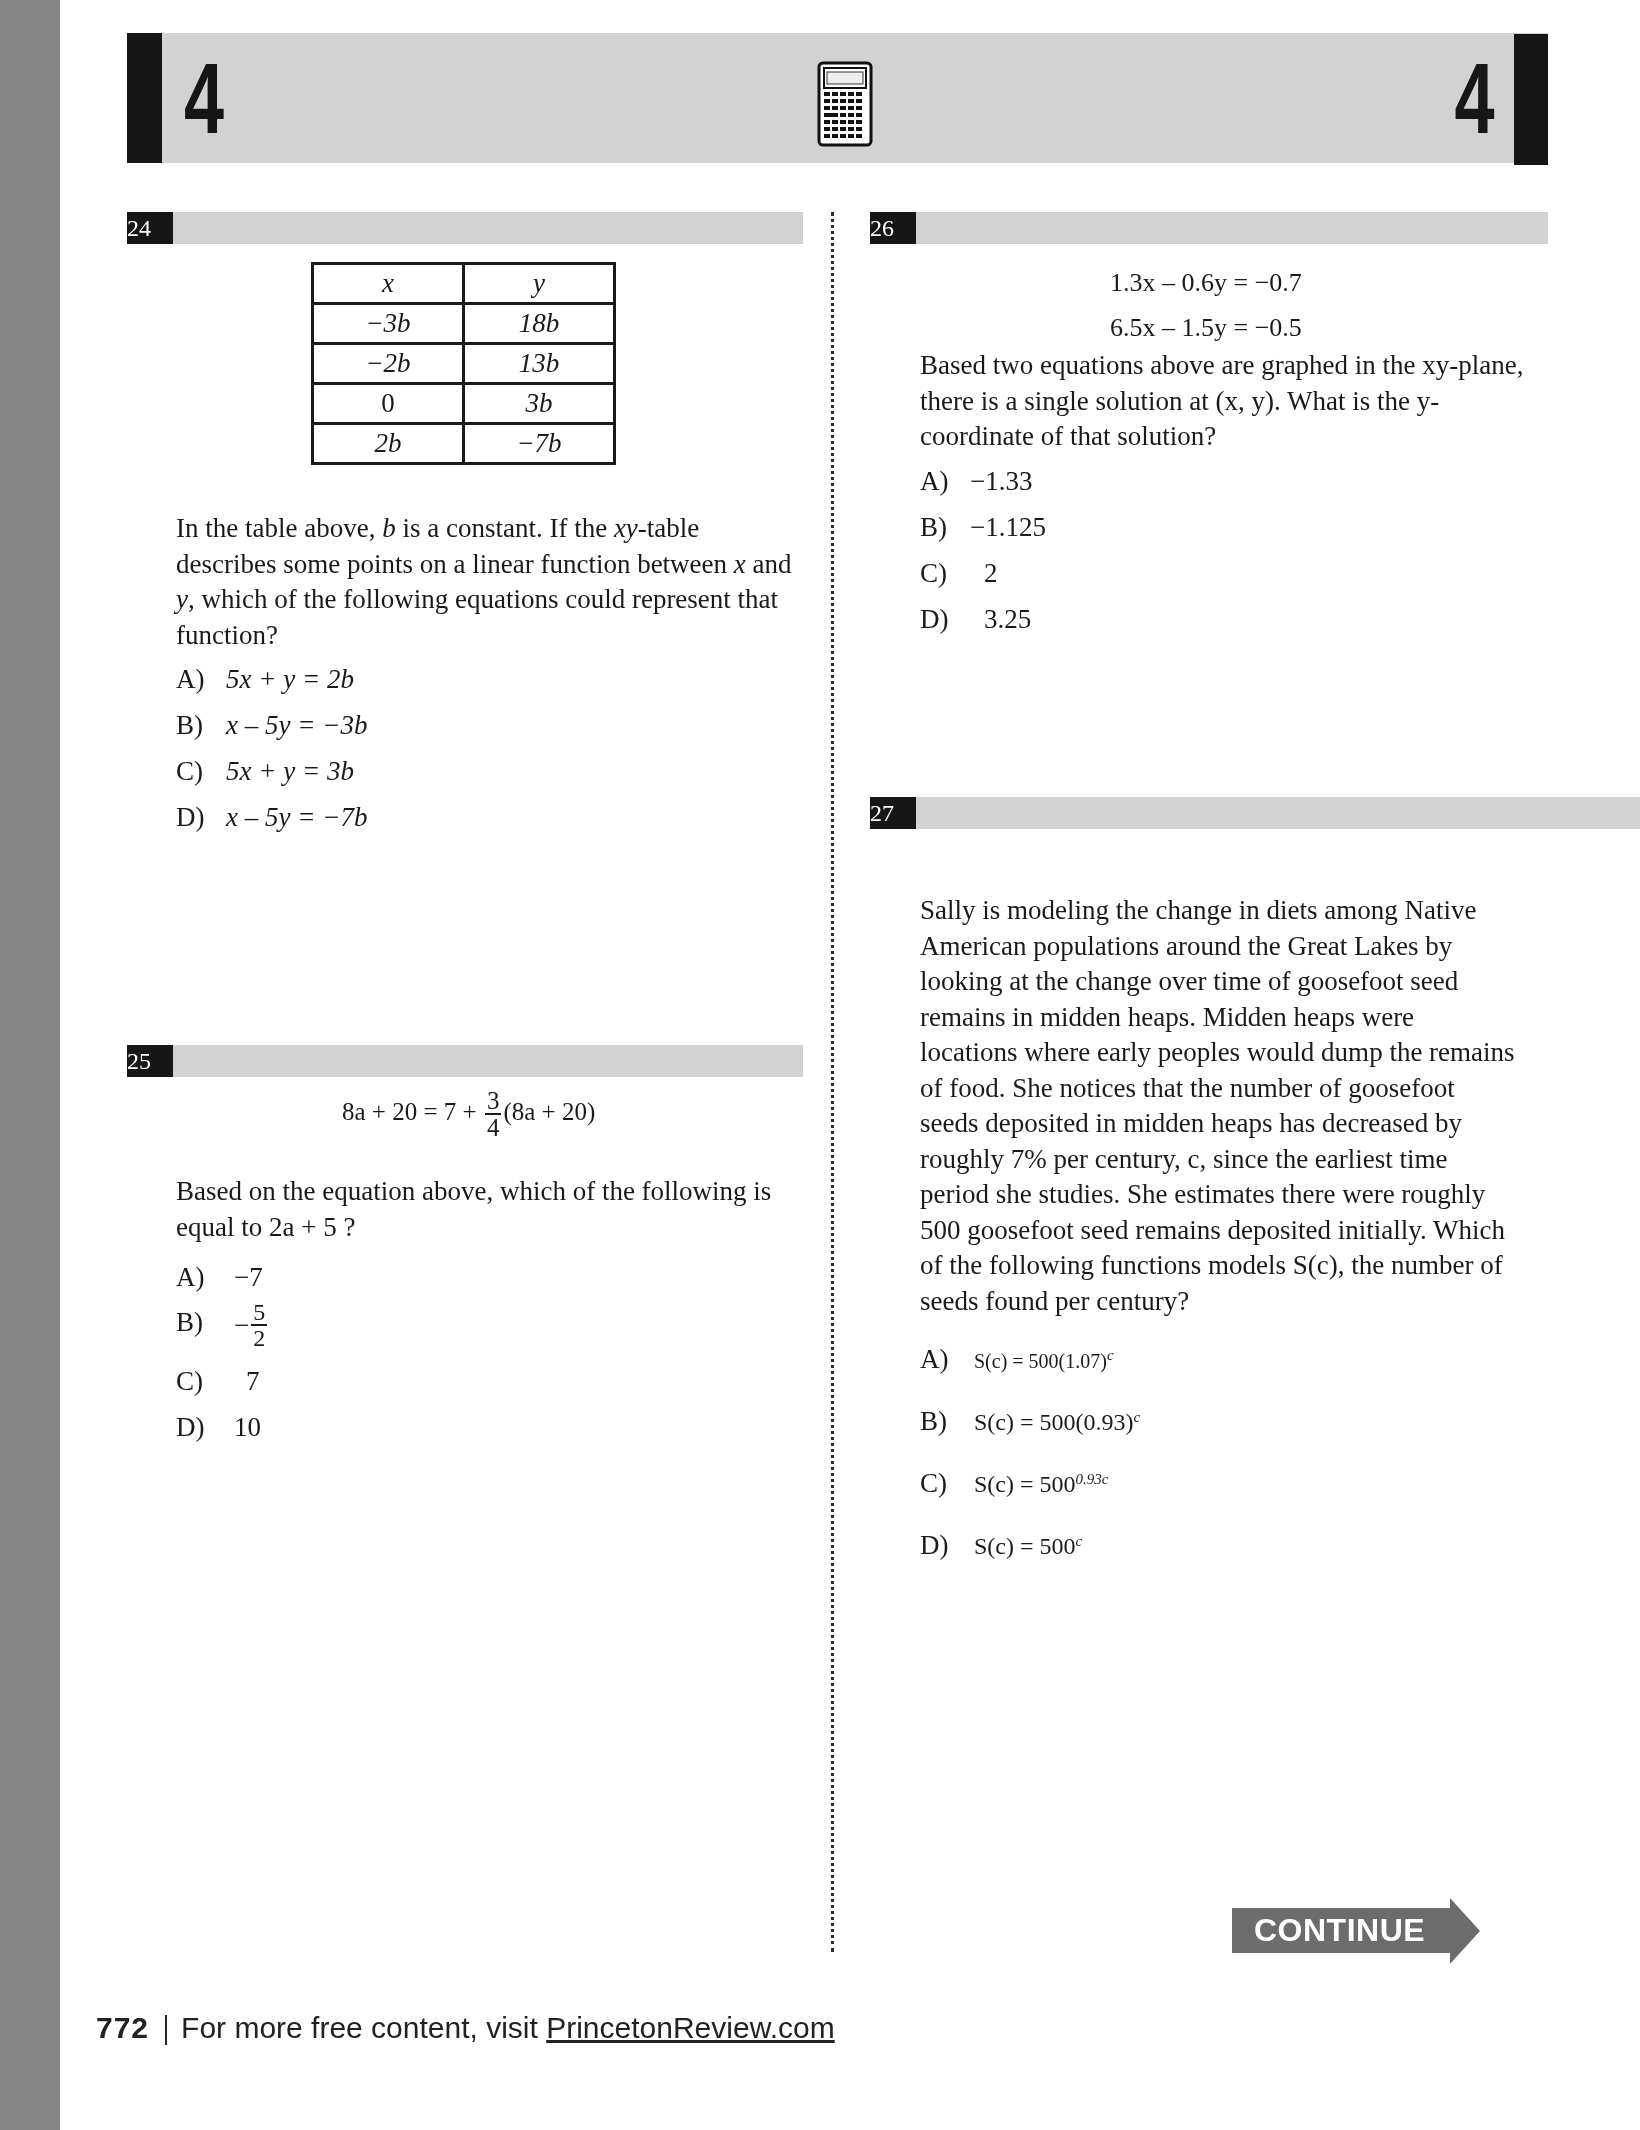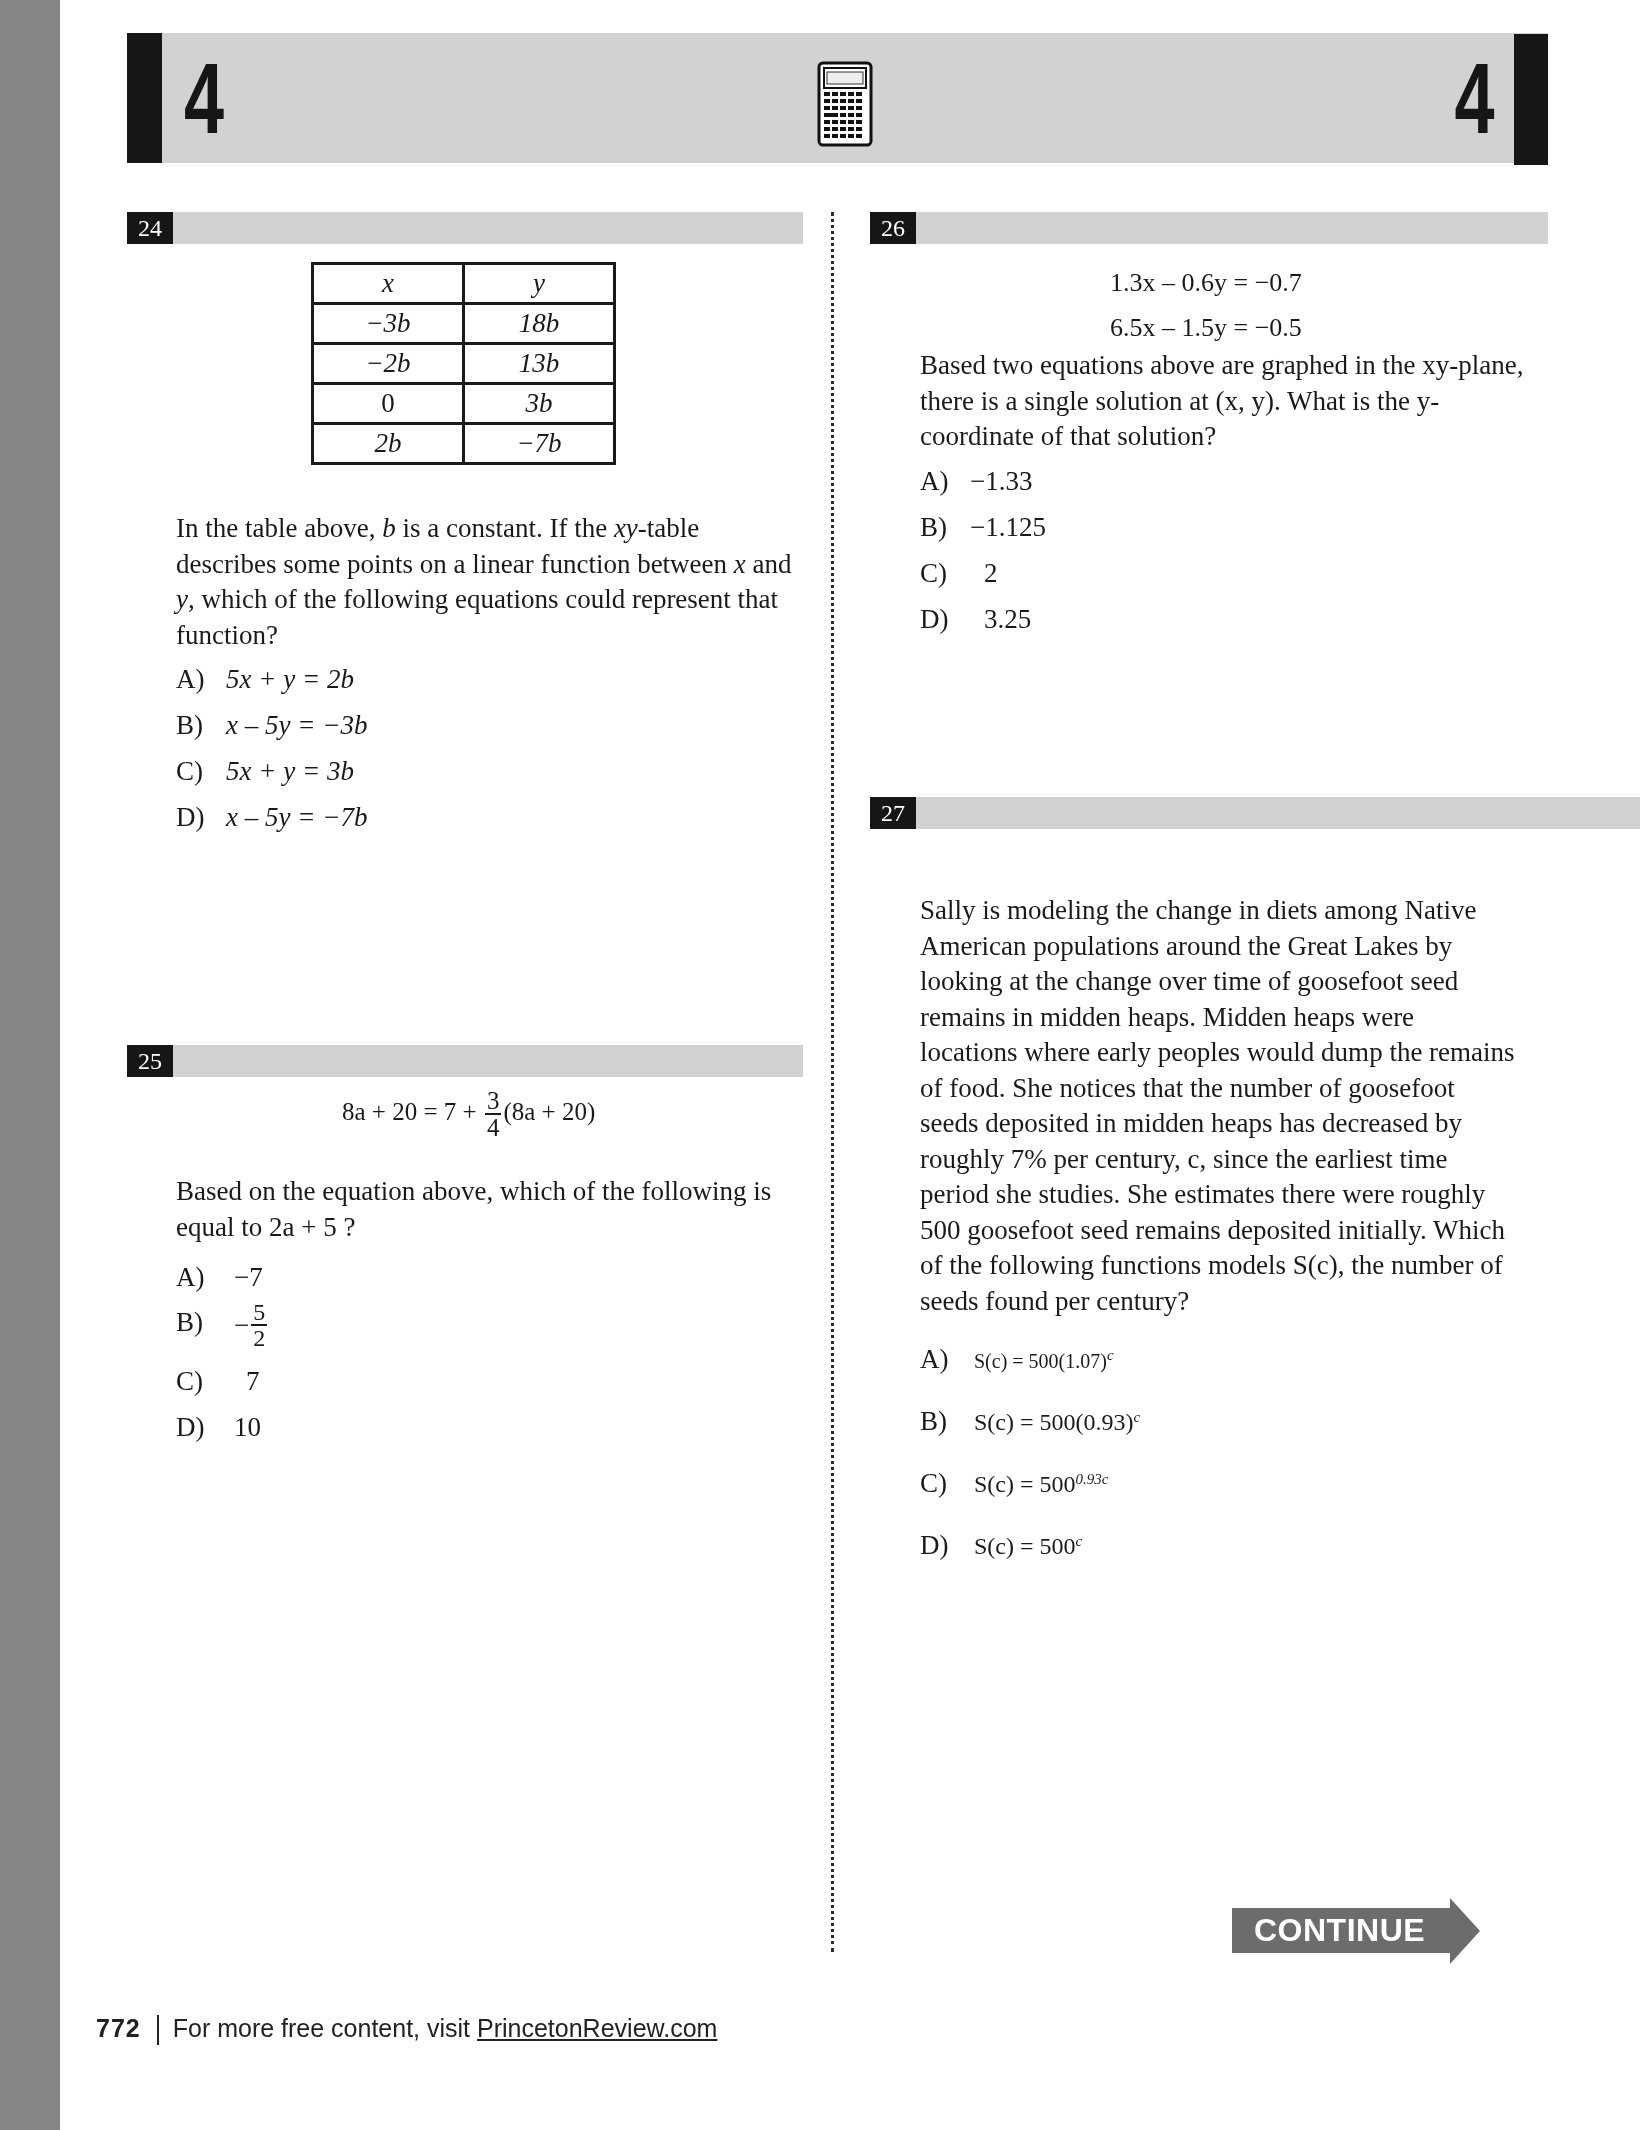--- a/index.html
+++ b/index.html
@@ -24,21 +24,21 @@
   .calc { position:absolute; left:690px; top:28px; width:56px; height:86px; }
 
   .divider {
     position:absolute; left:831px; top:212px; width:0; height:1740px;
     border-left:3px dotted #2b2b2b;
   }
 
   .q-head { position:absolute; height:32px; background:#d2d2d2; }
   .q-num {
     position:absolute; left:0; top:0; height:32px; width:46px; background:#161616; color:#fff;
-    font-size:24px; line-height:32px; text-align:center;
+    font-size:24px; line-height:32px; text-align:left;
   }
   .q24h { left:127px; top:212px; width:676px; }
   .q26h { left:870px; top:212px; width:678px; }
   .q25h { left:127px; top:1045px; width:676px; }
   .q27h { left:870px; top:797px; width:788px; }
 
   .ptext { position:absolute; font-size:27px; line-height:35.5px; }
   .choices { position:absolute; font-size:27px; }
   .choice { position:relative; height:46px; line-height:34px; white-space:nowrap; }
   .choice .lbl { display:inline-block; width:50px; }
@@ -72,21 +72,21 @@
     position:absolute; left:218px; top:0; width:0; height:0;
     border-top:33px solid transparent; border-bottom:33px solid transparent; border-left:30px solid #6c6c6c;
   }
   .continue .label {
     position:absolute; left:22px; top:12px; font-family:"Liberation Sans","DejaVu Sans",sans-serif;
     font-weight:bold; font-size:32px; line-height:40px; color:#fff; letter-spacing:0.5px;
   }
 
   .footer {
     position:absolute; left:96px; top:2012px; font-family:"Liberation Sans","DejaVu Sans",sans-serif;
-    font-size:25px; line-height:32px; color:#222; white-space:nowrap;
+    font-size:30px; line-height:32px; color:#222; white-space:nowrap;
   }
   .footer .pg { font-weight:bold; letter-spacing:1px; }
   .footer .sep { display:inline-block; width:2px; height:30px; background:#222; vertical-align:middle; margin:0 14px 0 16px; }
   .footer .link { text-decoration:underline; }
 </style>
 </head>
 <body>
 
 <div class="side-strip"></div>
 

